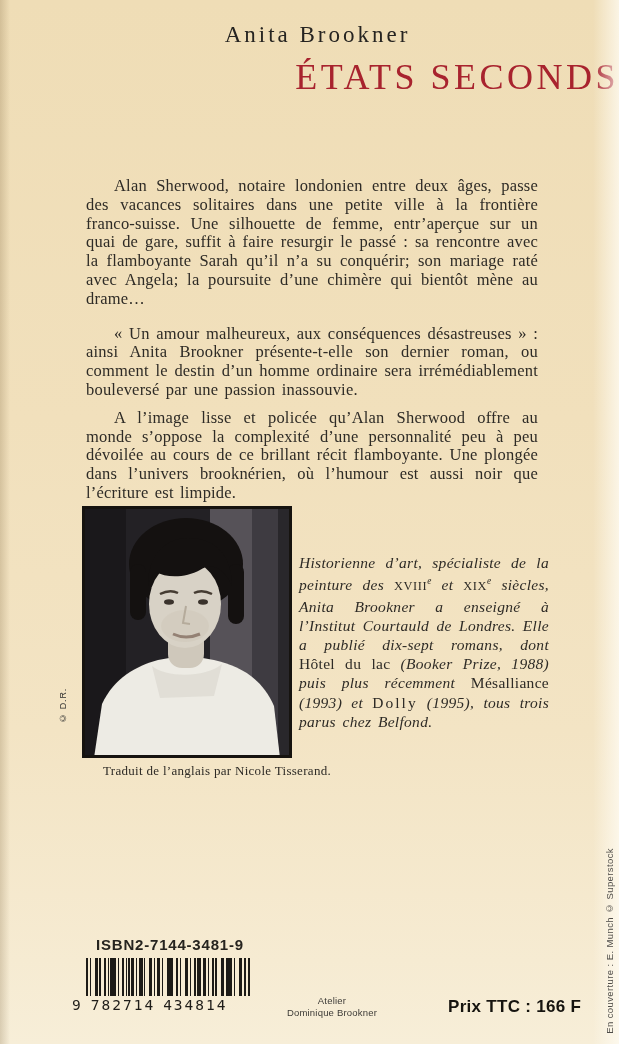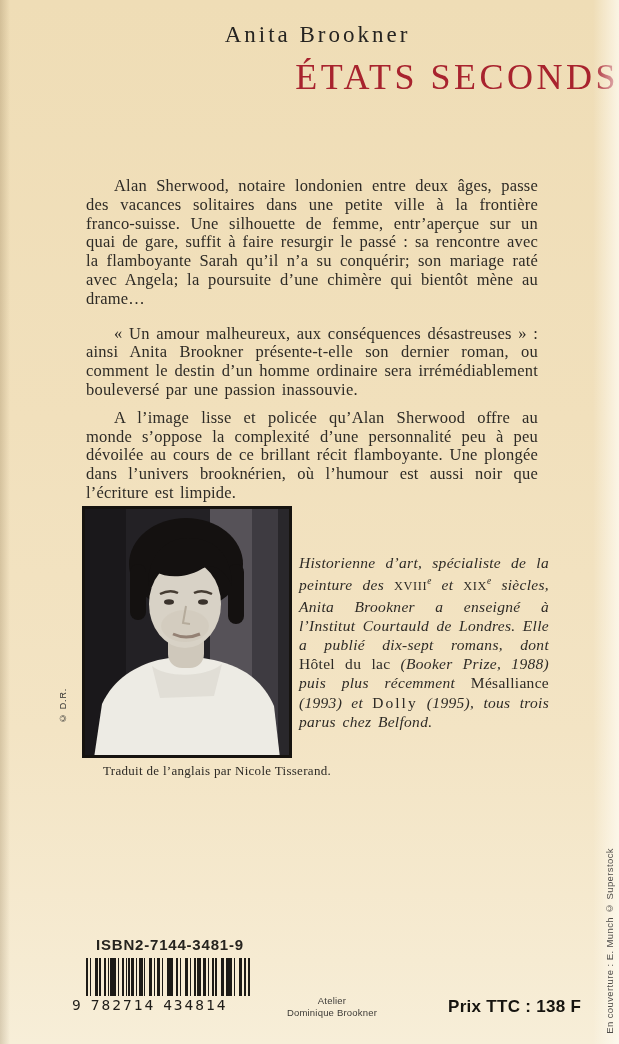--- a/index.html
+++ b/index.html
@@ -165,18 +165,18 @@
     <span>9</span>
     <span>782714</span>
     <span>434814</span>
   </div>
 
   <div class="studio">
     <div>Atelier</div>
     <div>Dominique Brookner</div>
   </div>
 
-  <div class="price">Prix TTC : 138 F</div>
+  <div class="price">Prix TTC : 166 F</div>
 
   <div class="spine-credit">En couverture : E. Munch © Superstock</div>
 
   <div class="edge-light"></div>
 </div>
 
 </body></html>

